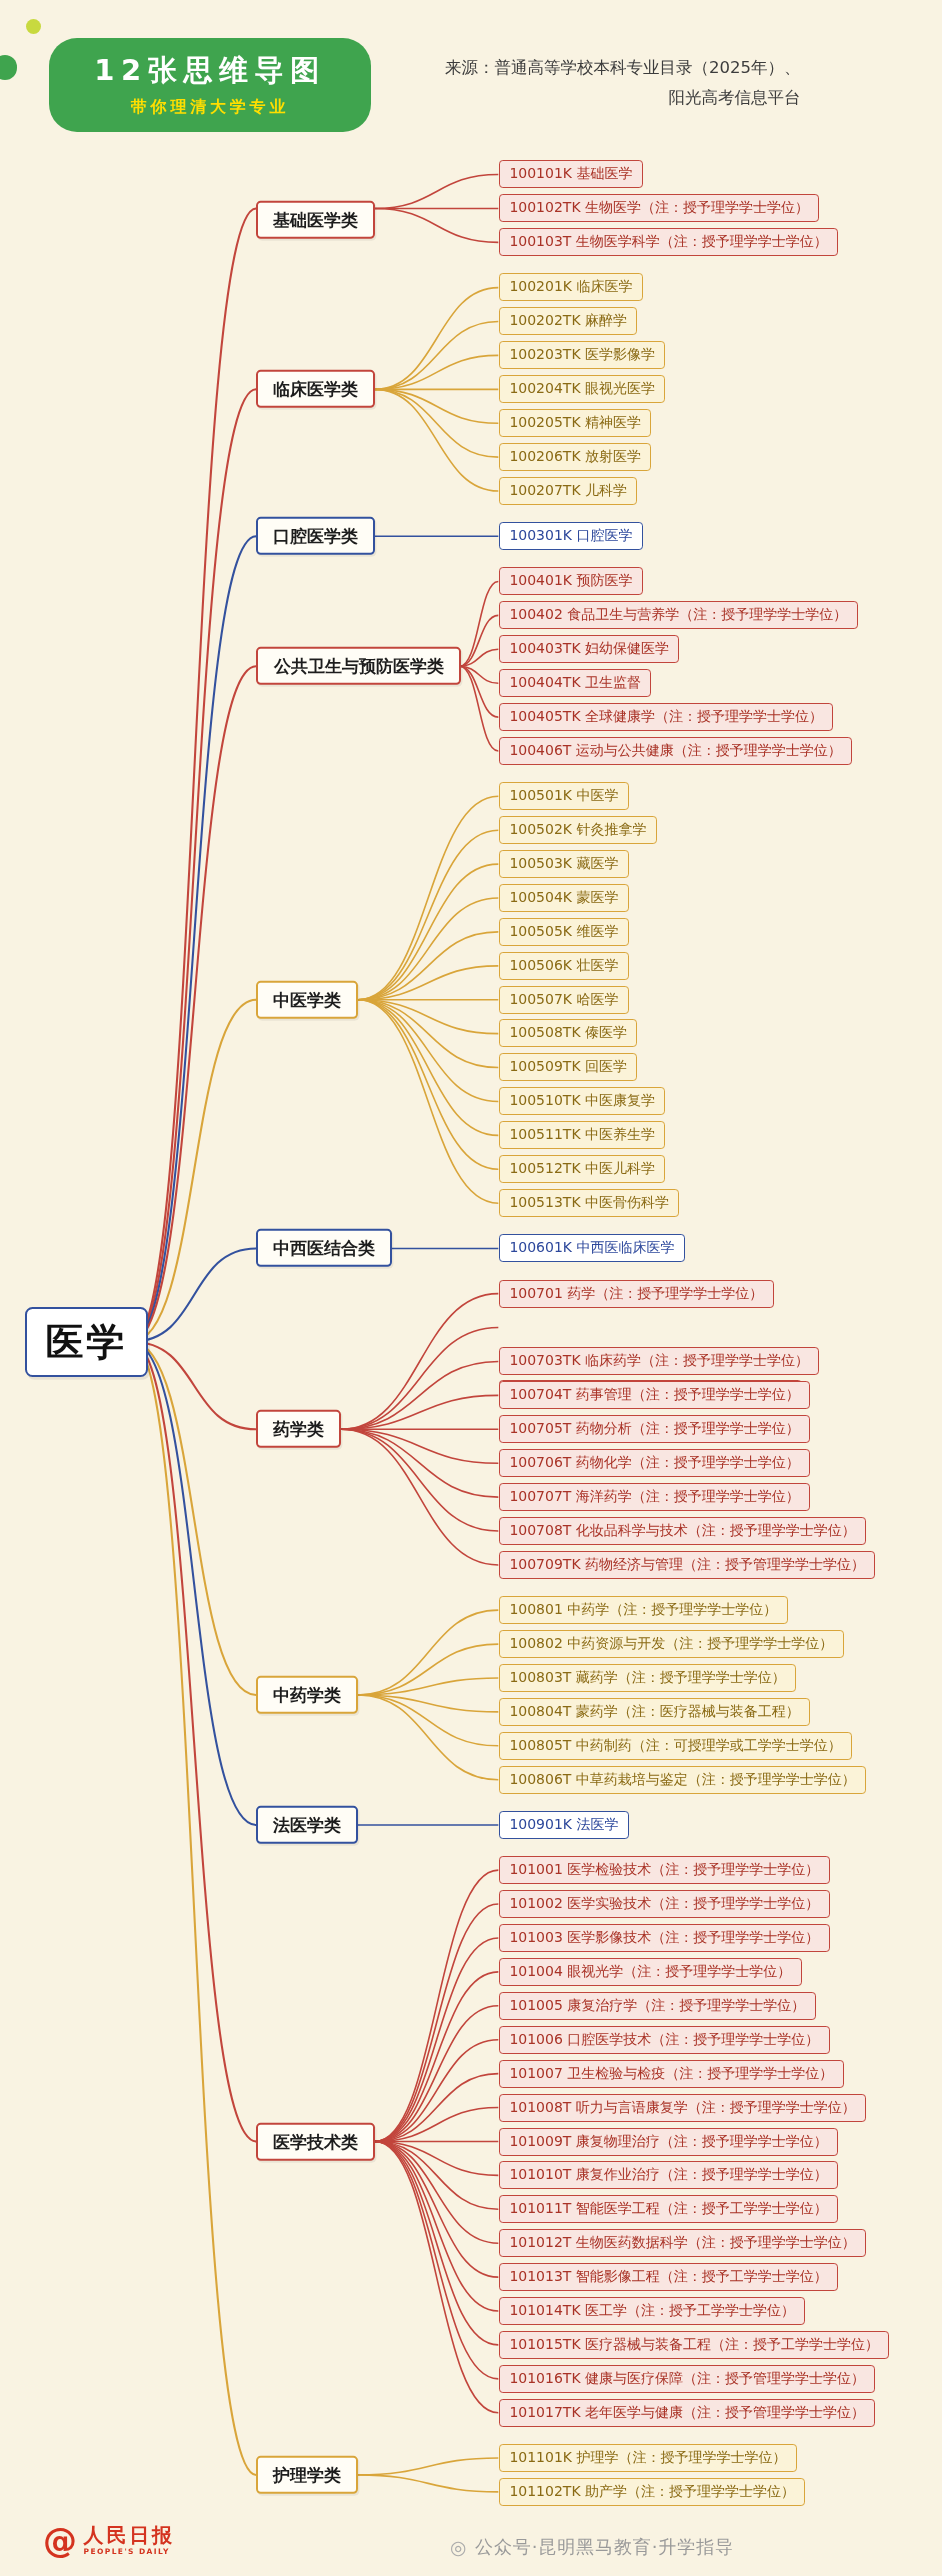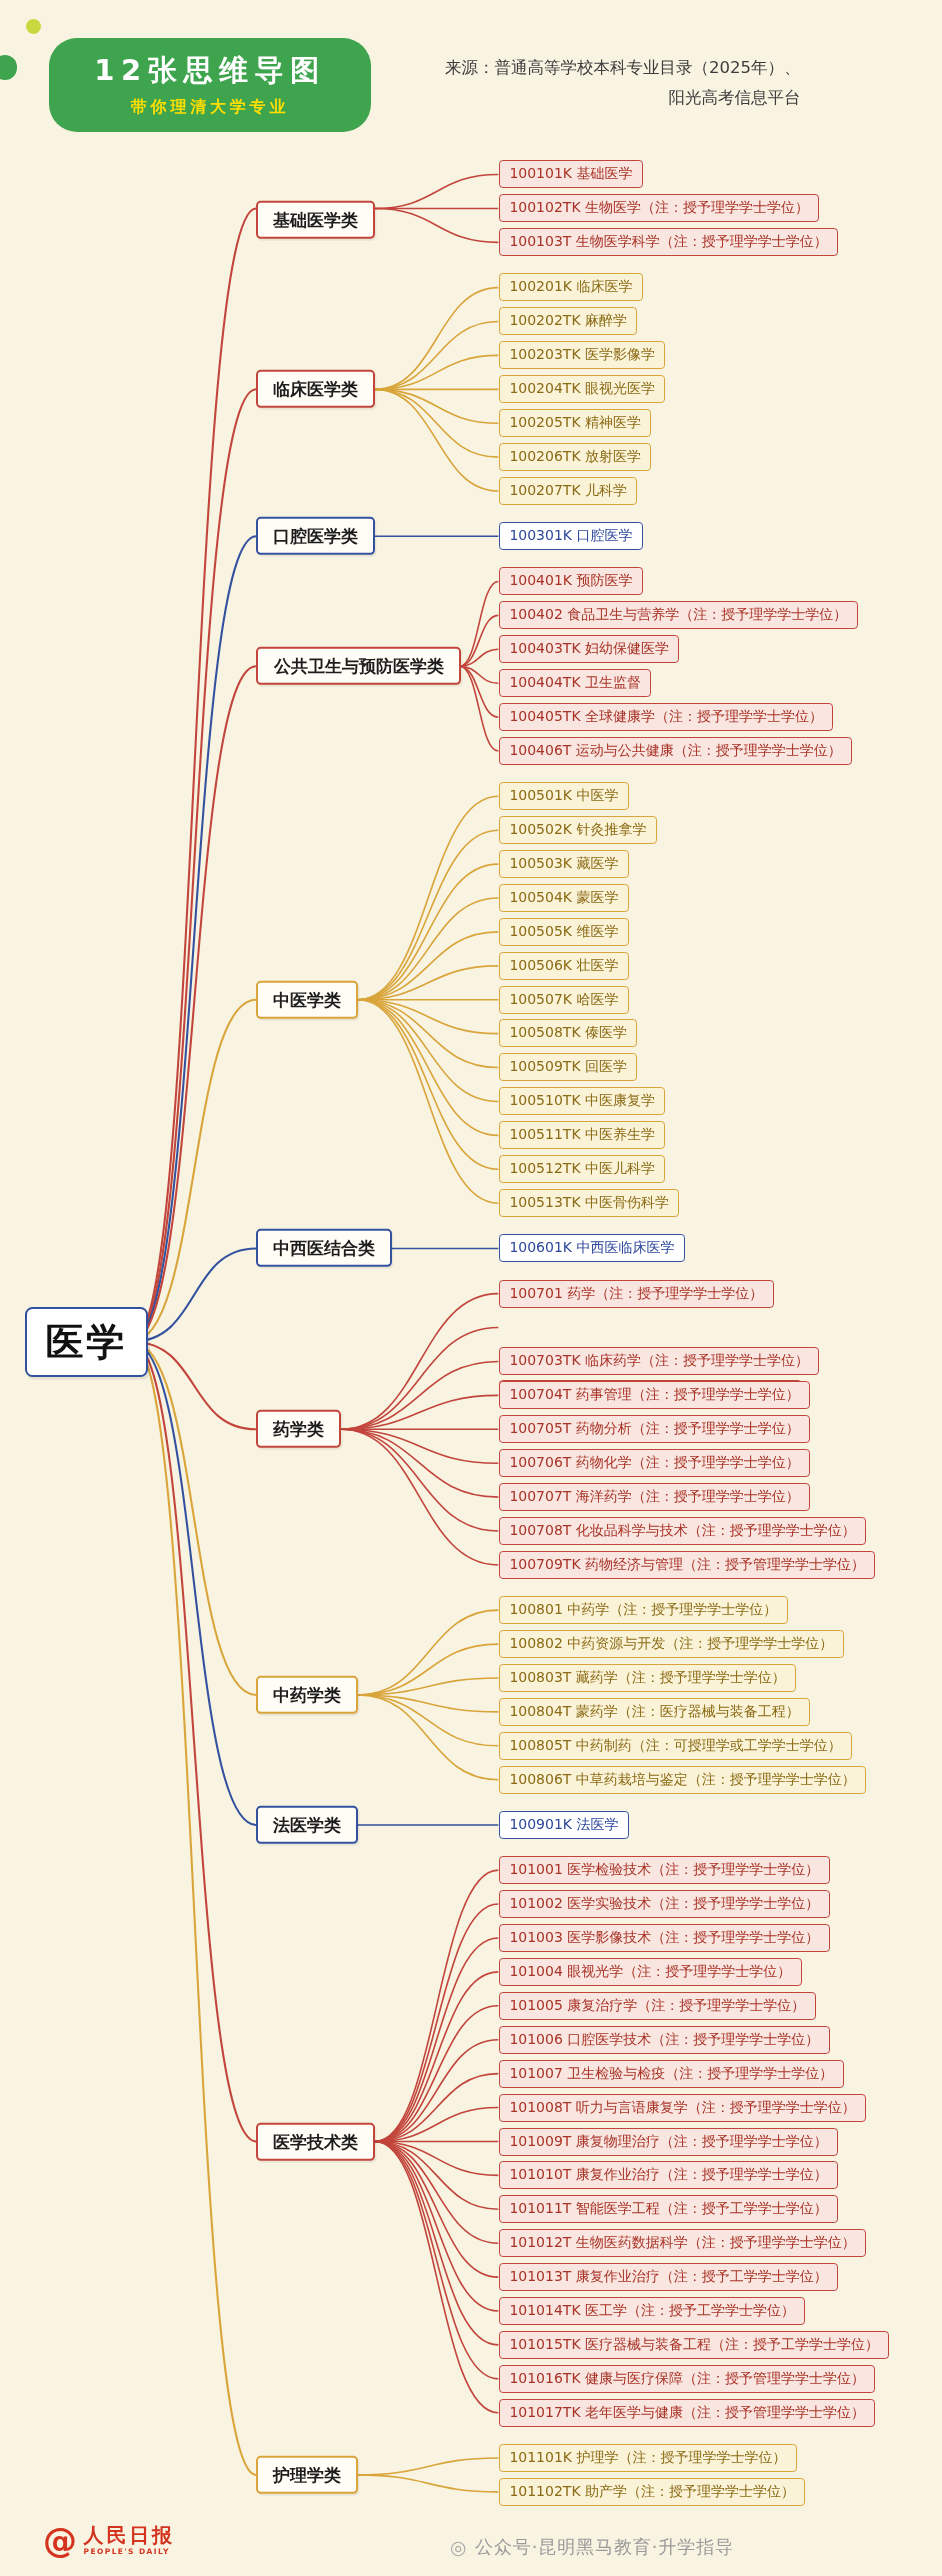--- a/index.html
+++ b/index.html
@@ -226,21 +226,21 @@
       <div class="leaf" style="top: 1924px; border-color: rgb(194, 69, 60); background: rgb(249, 230, 225); color: rgb(169, 50, 38);">101003 医学影像技术（注：授予理学学士学位）</div>
       <div class="leaf" style="top: 1958px; border-color: rgb(194, 69, 60); background: rgb(249, 230, 225); color: rgb(169, 50, 38);">101004 眼视光学（注：授予理学学士学位）</div>
       <div class="leaf" style="top: 1992px; border-color: rgb(194, 69, 60); background: rgb(249, 230, 225); color: rgb(169, 50, 38);">101005 康复治疗学（注：授予理学学士学位）</div>
       <div class="leaf" style="top: 2026px; border-color: rgb(194, 69, 60); background: rgb(249, 230, 225); color: rgb(169, 50, 38);">101006 口腔医学技术（注：授予理学学士学位）</div>
       <div class="leaf" style="top: 2060px; border-color: rgb(194, 69, 60); background: rgb(249, 230, 225); color: rgb(169, 50, 38);">101007 卫生检验与检疫（注：授予理学学士学位）</div>
       <div class="leaf" style="top: 2094px; border-color: rgb(194, 69, 60); background: rgb(249, 230, 225); color: rgb(169, 50, 38);">101008T 听力与言语康复学（注：授予理学学士学位）</div>
       <div class="leaf" style="top: 2128px; border-color: rgb(194, 69, 60); background: rgb(249, 230, 225); color: rgb(169, 50, 38);">101009T 康复物理治疗（注：授予理学学士学位）</div>
       <div class="leaf" style="top: 2161px; border-color: rgb(194, 69, 60); background: rgb(249, 230, 225); color: rgb(169, 50, 38);">101010T 康复作业治疗（注：授予理学学士学位）</div>
       <div class="leaf" style="top: 2195px; border-color: rgb(194, 69, 60); background: rgb(249, 230, 225); color: rgb(169, 50, 38);">101011T 智能医学工程（注：授予工学学士学位）</div>
       <div class="leaf" style="top: 2229px; border-color: rgb(194, 69, 60); background: rgb(249, 230, 225); color: rgb(169, 50, 38);">101012T 生物医药数据科学（注：授予理学学士学位）</div>
-      <div class="leaf" style="top: 2263px; border-color: rgb(194, 69, 60); background: rgb(249, 230, 225); color: rgb(169, 50, 38);">101013T 康复作业治疗（注：授予工学学士学位）</div>
+      <div class="leaf" style="top: 2263px; border-color: rgb(194, 69, 60); background: rgb(249, 230, 225); color: rgb(169, 50, 38);">101013T 智能影像工程（注：授予工学学士学位）</div>
       <div class="leaf" style="top: 2297px; border-color: rgb(194, 69, 60); background: rgb(249, 230, 225); color: rgb(169, 50, 38);">101014TK 医工学（注：授予工学学士学位）</div>
       <div class="leaf" style="top: 2331px; border-color: rgb(194, 69, 60); background: rgb(249, 230, 225); color: rgb(169, 50, 38);">101015TK 医疗器械与装备工程（注：授予工学学士学位）</div>
       <div class="leaf" style="top: 2365px; border-color: rgb(194, 69, 60); background: rgb(249, 230, 225); color: rgb(169, 50, 38);">101016TK 健康与医疗保障（注：授予管理学学士学位）</div>
       <div class="leaf" style="top: 2399px; border-color: rgb(194, 69, 60); background: rgb(249, 230, 225); color: rgb(169, 50, 38);">101017TK 老年医学与健康（注：授予管理学学士学位）</div>
       <div class="cat" style="top: 2142px; border-color: rgb(194, 69, 60);">医学技术类</div>
       <div class="leaf" style="top: 2444px; border-color: rgb(217, 165, 58); background: rgb(251, 243, 216); color: rgb(138, 106, 20);">101101K 护理学（注：授予理学学士学位）</div>
       <div class="leaf" style="top: 2478px; border-color: rgb(217, 165, 58); background: rgb(251, 243, 216); color: rgb(138, 106, 20);">101102TK 助产学（注：授予理学学士学位）</div>
       <div class="cat" style="top: 2475px; border-color: rgb(217, 165, 58);">护理学类</div>
     </div>
 

